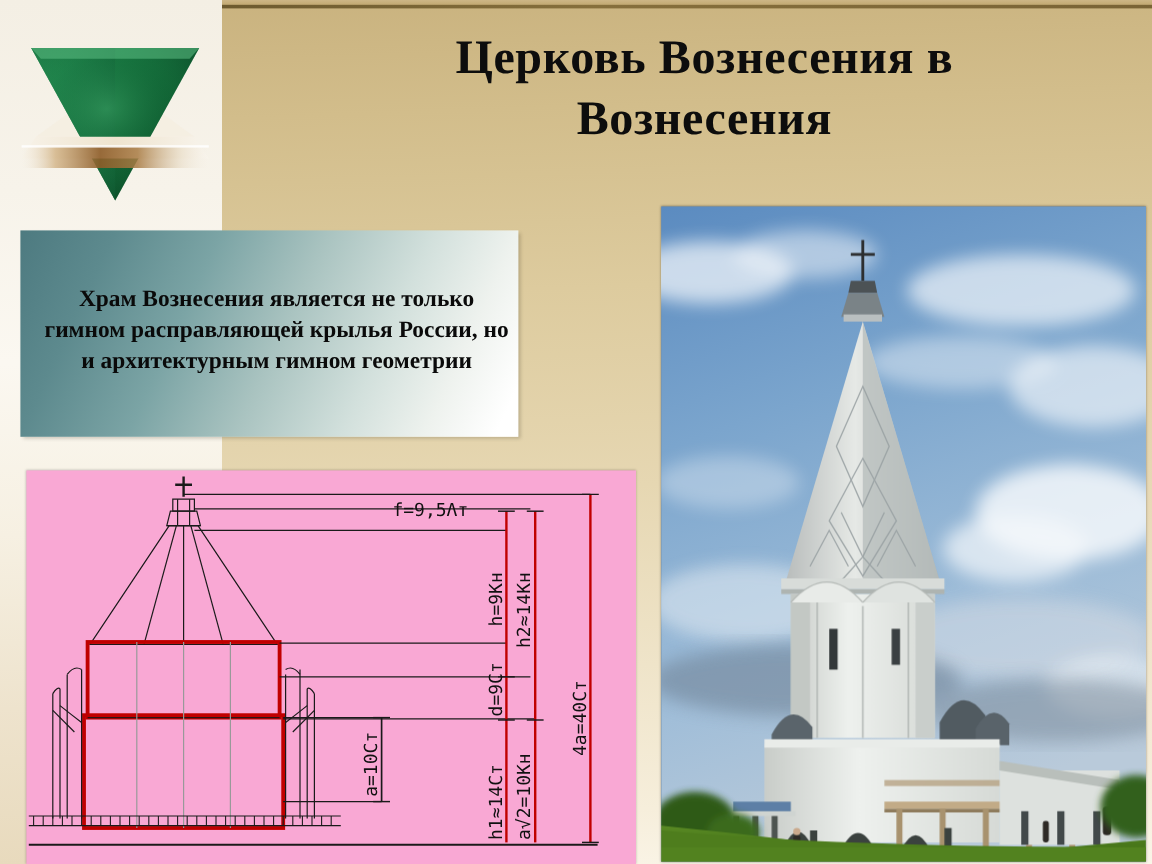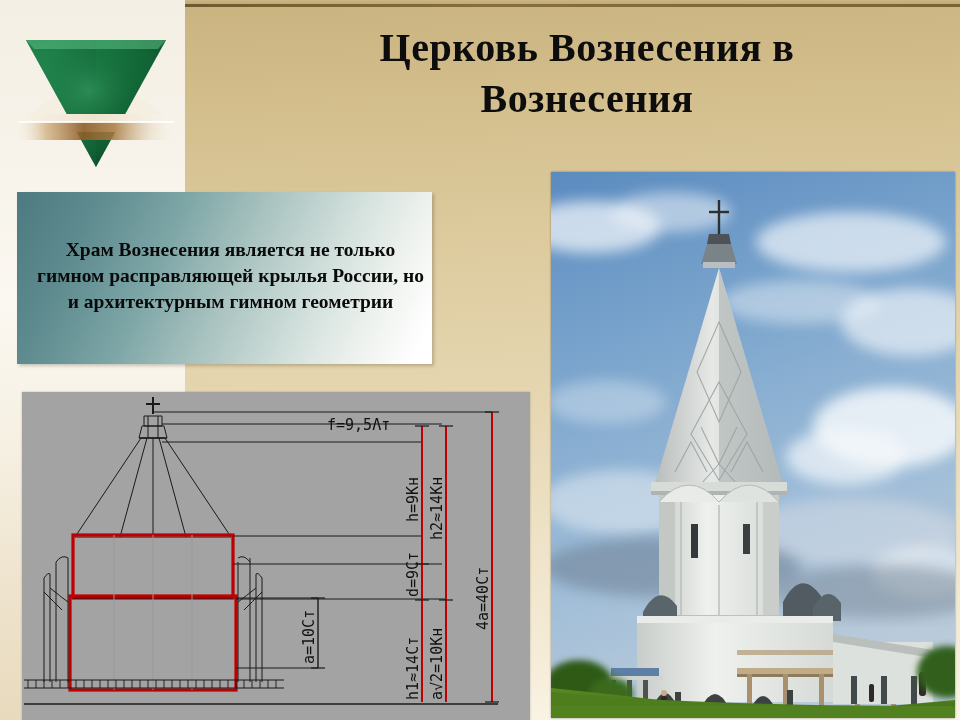--- a/index.html
+++ b/index.html
@@ -64,21 +64,21 @@
   .photo{
     position:absolute;left:551px;top:172px;width:404px;height:546px;
     overflow:hidden;background:#6c8fb4;
     box-shadow:0 0 2px rgba(0,0,0,.4);
   }
   .photo svg{display:block;}
 
   
   .diagram{
     position:absolute;left:22px;top:392px;width:508px;height:328px;
-    background:#a3a3a3;overflow:hidden;
+    background:#f9a8d4;overflow:hidden;
     box-shadow:0 0 2px rgba(0,0,0,.25);
   }
   .diagram svg{display:block;}
 </style>
 </head>
 <body>
 
 <div id="slide">
 
   <div class="bg-base"></div>

